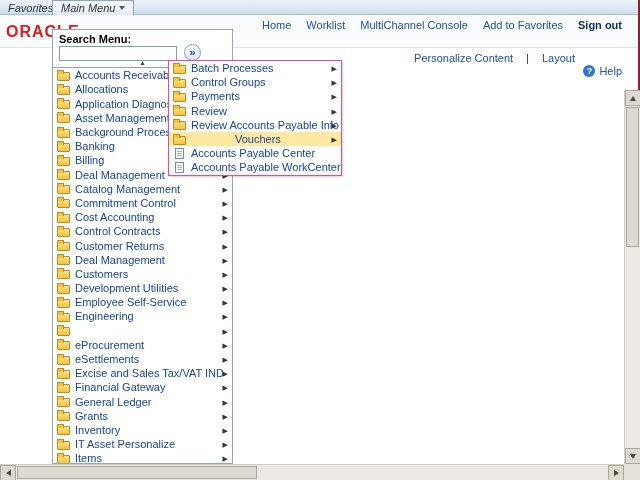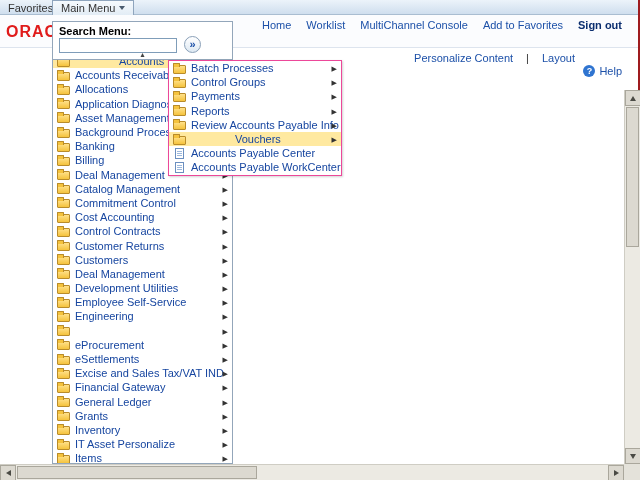--- a/index.html
+++ b/index.html
@@ -4,39 +4,39 @@
 <style>
   * { margin:0; padding:0; box-sizing:border-box; }
   html,body { width:640px; height:480px; overflow:hidden; }
   body { font-family:"Liberation Sans", sans-serif; background:#fff; }
   #app { position:relative; width:640px; height:480px; background:#ffffff; overflow:hidden; }
 
   
   .topbar { position:absolute; top:0; left:0; width:100%; height:15px;
             background:linear-gradient(#ecf3fa,#cfdeee); border-bottom:1px solid #a9bdd1; z-index:10; }
   .tab { position:absolute; top:0; height:15px; display:flex; align-items:center; gap:4px;
-         font-size:11px; color:#333; padding:0 8px; cursor:pointer; white-space:nowrap; }
+         font-size:11px; color:#333; padding:0 8px; cursor:pointer; white-space:nowrap;font-style:italic; }
   .tab-favorites { left:0; }
   .tab-mainmenu { left:52px; background:linear-gradient(#f6fafd,#e2ecf5);
                   border:1px solid #8fa5bd; border-bottom:none; }
   .caret { width:0; height:0; border-left:3px solid transparent; border-right:3px solid transparent;
            border-top:4px solid #4a5b6e; }
 
   
   .header { position:absolute; top:15px; left:0; width:100%; height:33px;
             background:#fbfcfe; border-bottom:1px solid #dde4ee; }
   .logo { position:absolute; left:6px; top:8px; font-size:16px; font-weight:bold;
           color:#e01b1b; letter-spacing:1px; }
   .header-links { position:absolute; right:18px; top:4px; display:flex; gap:15px;
                   font-size:11px; align-items:center; }
   .hlink { color:#1c50a8; cursor:pointer; white-space:nowrap; }
   .signout { color:#0b2e6f; font-weight:bold; }
 
   
-  .search-panel { position:absolute; left:52px; top:21px; width:181px; height:39px;
+  .search-panel { position:absolute; left:52px; top:29px; width:181px; height:39px;
                   background:#fff; border:1px solid #93a6ba; z-index:20; }
   .search-label { position:absolute; left:6px; top:3px; font-size:11px; font-weight:bold; color:#000; }
   .search-input { position:absolute; left:6px; top:16px; width:118px; height:15px;
                   border:1px solid #7f9db9; font-size:11px; padding:0 2px;
                   font-family:"Liberation Sans", sans-serif; }
   .search-go { position:absolute; left:131px; top:14px; width:17px; height:17px;
                border:1px solid #8aa0b8; border-radius:50%;
                background:linear-gradient(#ffffff,#dde8f2); color:#1c50a8;
                font-size:11px; font-weight:bold; text-align:center; line-height:15px; cursor:pointer; }
   .collapse-icon { position:absolute; left:0; right:0; bottom:0; text-align:center;
@@ -218,30 +218,30 @@
         <span class="menu-label">Control Contracts</span>
         <span class="row-arrow">▶</span>
       </div>
       <div class="menu-row">
         <span class="icon-folder"></span>
         <span class="menu-label">Customer Returns</span>
         <span class="row-arrow">▶</span>
       </div>
       <div class="menu-row">
         <span class="icon-folder"></span>
+        <span class="menu-label">Deal Management</span>
+        <span class="row-arrow">▶</span>
+      </div>
+      <div class="menu-row">
+        <span class="icon-folder"></span>
         <span class="menu-label">Customers</span>
         <span class="row-arrow">▶</span>
       </div>
       <div class="menu-row">
         <span class="icon-folder"></span>
-        <span class="menu-label">Deal Management</span>
-        <span class="row-arrow">▶</span>
-      </div>
-      <div class="menu-row">
-        <span class="icon-folder"></span>
         <span class="menu-label">Development Utilities</span>
         <span class="row-arrow">▶</span>
       </div>
       <div class="menu-row">
         <span class="icon-folder"></span>
         <span class="menu-label">Employee Self-Service</span>
         <span class="row-arrow">▶</span>
       </div>
       <div class="menu-row">
         <span class="icon-folder"></span>
@@ -310,21 +310,21 @@
         <span class="menu-label">Control Groups</span>
         <span class="row-arrow">▶</span>
       </div>
       <div class="menu-row">
         <span class="icon-folder"></span>
         <span class="menu-label">Payments</span>
         <span class="row-arrow">▶</span>
       </div>
       <div class="menu-row">
         <span class="icon-folder"></span>
-        <span class="menu-label">Reports</span>
+        <span class="menu-label">Review</span>
         <span class="row-arrow">▶</span>
       </div>
       <div class="menu-row">
         <span class="icon-folder"></span>
         <span class="menu-label">Review Accounts Payable Info</span>
         <span class="row-arrow">▶</span>
       </div>
       <div class="menu-row hl">
         <span class="icon-folder"></span>
         <span class="menu-label">Vouchers</span>

